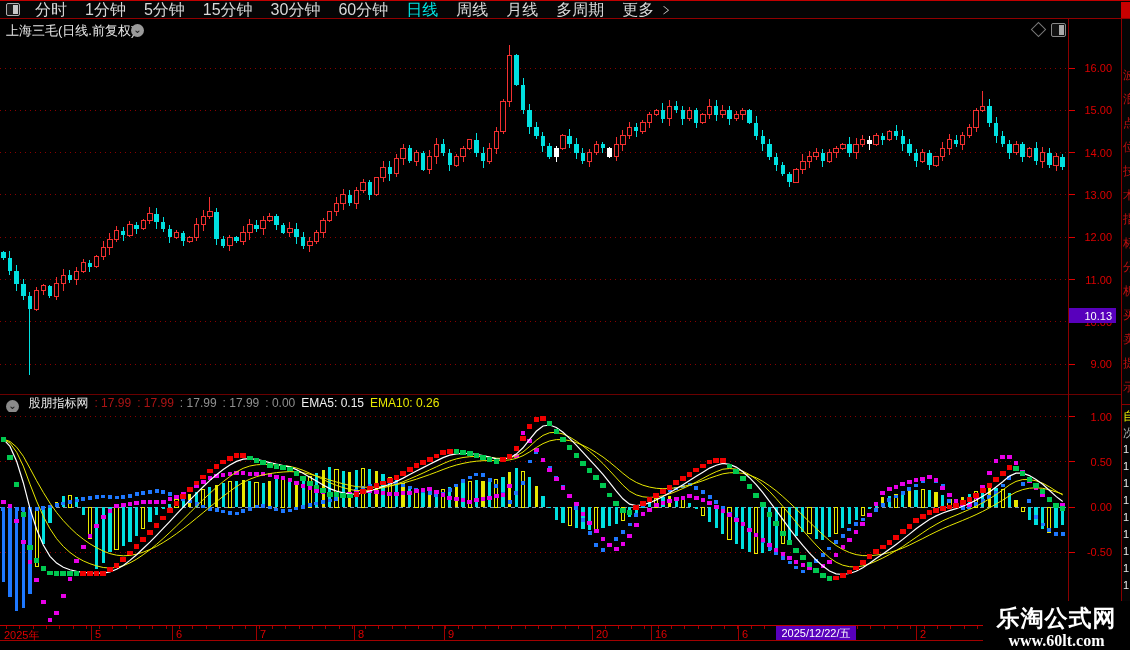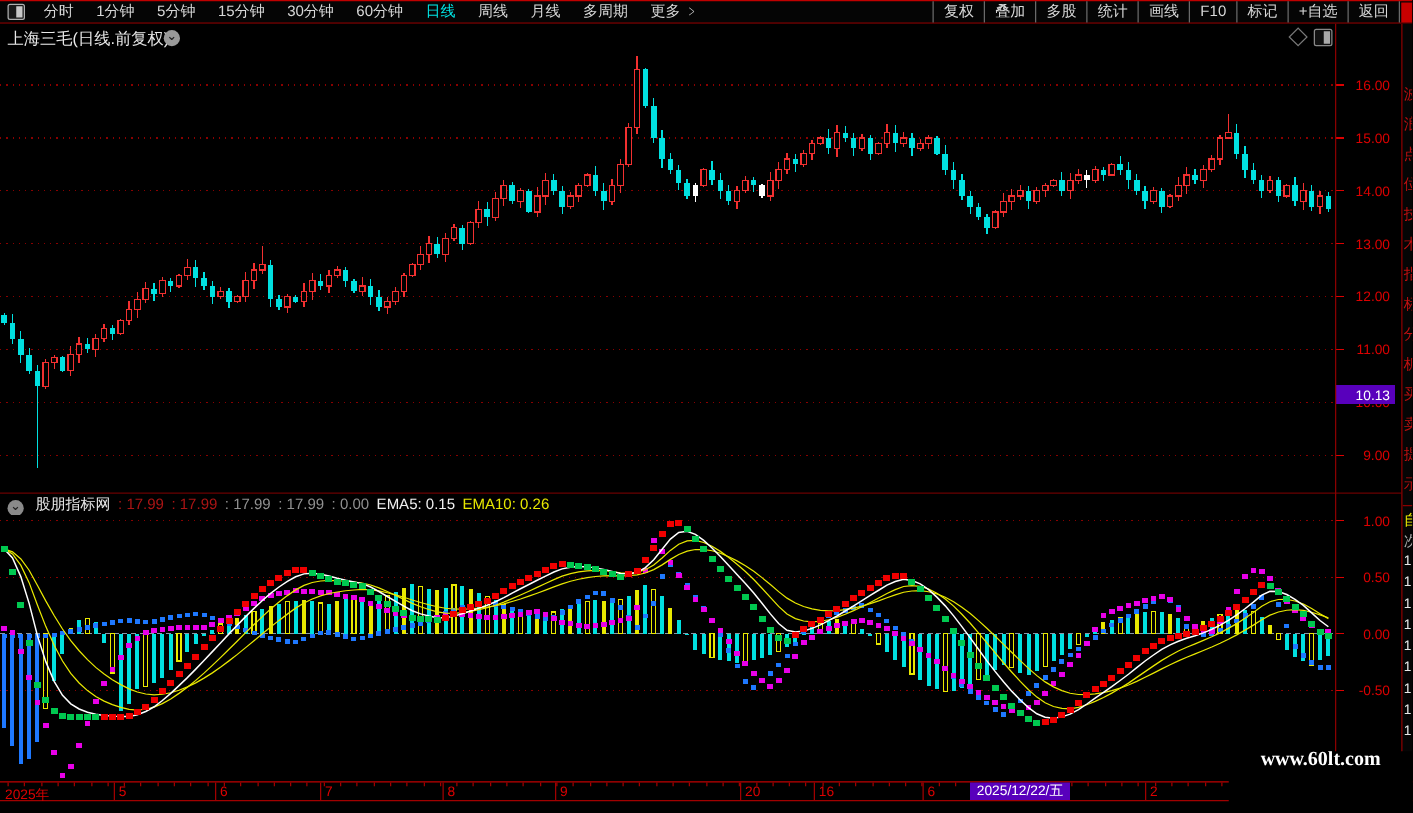--- a/index.html
+++ b/index.html
@@ -3,21 +3,21 @@
 <meta charset="utf-8">
 <style>
   html,body{margin:0;padding:0;background:#000;}
   #app{position:relative;width:1130px;height:650px;background:#000;overflow:hidden;
        font-family:"Liberation Sans","DejaVu Sans",sans-serif;-webkit-font-smoothing:none;}
   
   #menubar{position:absolute;left:0;top:0;width:1130px;height:19px;background:#050505;
            border-top:1px solid #c00000;border-bottom:1px solid #900000;box-sizing:border-box;
            display:flex;align-items:center;}
   #menu-left{display:flex;align-items:center;gap:0;}
-  .mitem{color:#d8d8d8;font-size:12px;padding:0 9px;white-space:nowrap;cursor:default;line-height:17px;}
+  .mitem{color:#d8d8d8;font-size:16px;padding:0 9px;white-space:nowrap;cursor:default;line-height:17px;}
   .mitem.active{color:#00e5e5;}
   #menu-right{position:absolute;right:10px;top:0;height:17px;display:flex;align-items:center;}
   .rmitem{color:#d8d8d8;font-size:12px;padding:0 8px;border-left:1px solid #6a6a6a;line-height:17px;white-space:nowrap;}
   .rmitem:last-child{border-right:1px solid #6a6a6a;}
   #win-icon{width:12px;height:11px;border:1px solid #b0b0b0;border-radius:2px;margin:0 6px 0 6px;position:relative;background:#1a1a1a;}
   #win-icon:after{content:"";position:absolute;right:1px;top:1px;bottom:1px;width:5px;background:#c8c8c8;}
   #corner-block{position:absolute;right:0;top:1px;width:9px;height:16px;background:#c80000;}
   
   #titlebar{position:absolute;left:0;top:19px;width:1130px;height:21px;background:#000;}
   #stock-title{position:absolute;left:6px;top:3px;color:#e8e8e8;font-size:13px;}
@@ -68,31 +68,20 @@
         <div class="mitem">1分钟</div>
         <div class="mitem">5分钟</div>
         <div class="mitem">15分钟</div>
         <div class="mitem">30分钟</div>
         <div class="mitem">60分钟</div>
         <div class="mitem active">日线</div>
         <div class="mitem">周线</div>
         <div class="mitem">月线</div>
         <div class="mitem">多周期</div>
         <div class="mitem">更多 ﹥</div>
-      </div>
-    <div id="menu-right">
-        <div class="rmitem">复权</div>
-        <div class="rmitem">叠加</div>
-        <div class="rmitem">多股</div>
-        <div class="rmitem">统计</div>
-        <div class="rmitem">画线</div>
-        <div class="rmitem">F10</div>
-        <div class="rmitem">标记</div>
-        <div class="rmitem">+自选</div>
-        <div class="rmitem">返回</div>
       </div>
     <div id="corner-block"></div>
   </div>
 
   <div id="titlebar">
     <span id="stock-title">上海三毛(日线.前复权)</span>
     <span class="circ-ico" id="title-chevron">⌄</span>
     <span id="diamond-icon"></span>
     <span id="panel-icon"></span>
   </div>
@@ -1236,15 +1225,16 @@
       <div class="rs-digit" style="top: 458px;">1</div>
       <div class="rs-digit" style="top: 475px;">1</div>
       <div class="rs-digit" style="top: 492px;">1</div>
       <div class="rs-digit" style="top: 509px;">1</div>
       <div class="rs-digit" style="top: 526px;">1</div>
       <div class="rs-digit" style="top: 543px;">1</div>
       <div class="rs-digit" style="top: 560px;">1</div>
     </div>
 
   <div id="watermark">
+    <div id="wm1">乐淘公式网</div>
     <div id="wm2">www.60lt.com</div>
   </div>
 </div>
 
 </body></html>

